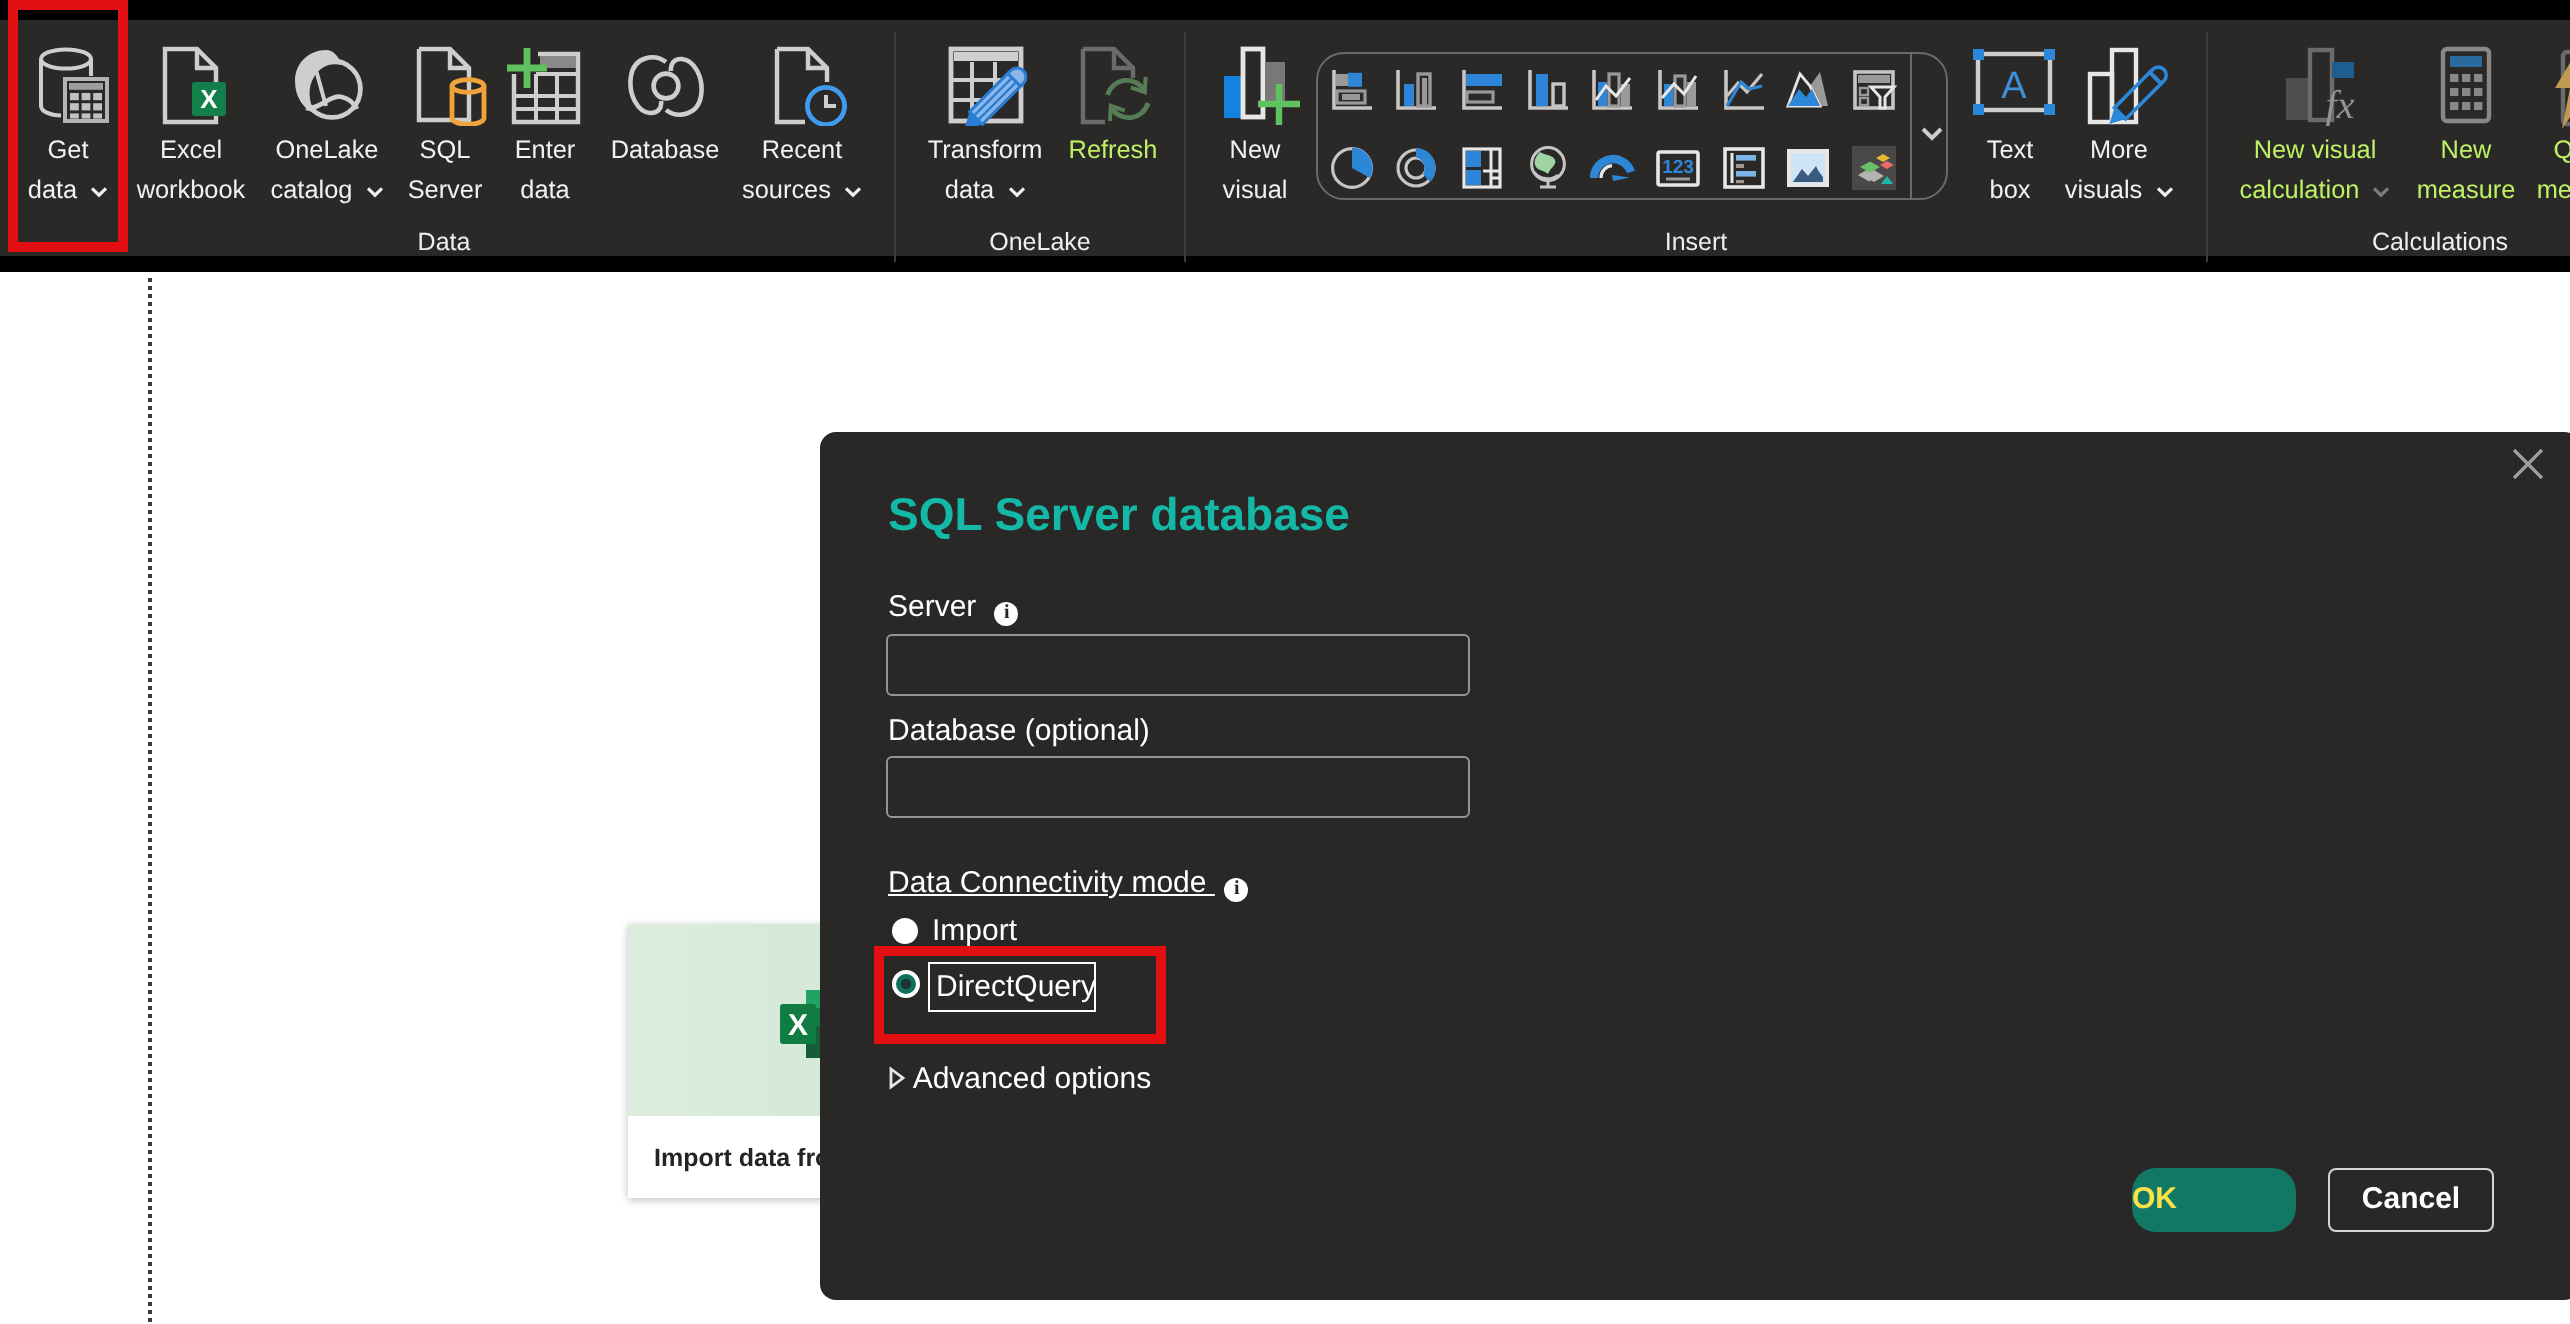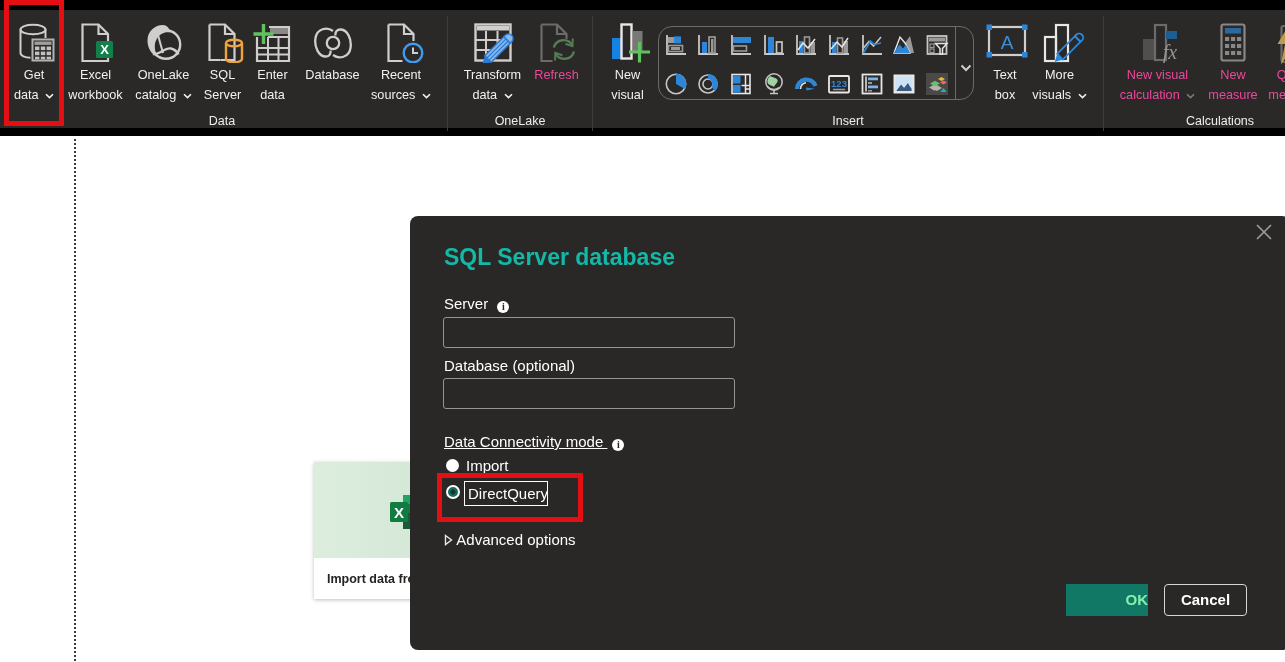--- a/index.html
+++ b/index.html
@@ -9,21 +9,21 @@
 
   
   #ribbon { position:absolute; left:0; top:0; width:1285px; height:136px; background:#000; }
   #ribbonbar { position:absolute; left:0; top:10px; width:1285px; height:118px; background:#2a2928; }
   .ritem { position:absolute; top:0; text-align:center; color:#f2f1f0; }
   .ricon { position:absolute; top:13px; left:50%; transform:translateX(-50%); }
   .rlab { position:absolute; width:200px; left:50%; transform:translateX(-50%);
           font-size:12.7px; line-height:20px; color:#f2f1f0; white-space:nowrap; }
   .rlab1 { top:55px; }
   .rlab2 { top:75px; }
-  .dis .rlab { color:#ec4899; }
+  .dis .rlab { color:#bef264; }
   .gsep { position:absolute; top:6px; height:115px; width:1px; background:#3e3d3c; }
   .glabel { position:absolute; top:104px; font-size:12.5px; color:#efeeed; width:160px;
             text-align:center; transform:translateX(-50%); }
   .chev { display:inline-block; margin-left:3px; }
 
   
   #gallery { position:absolute; left:658px; top:16px; width:316px; height:74px;
              border:1px solid #6c6b6a; border-radius:14px; }
   #gallery .vsep { position:absolute; left:296px; top:0px; width:1px; height:72px; background:#6c6b6a; }
   .gi { position:absolute; width:22px; height:22px; }
@@ -53,21 +53,21 @@
      text-align:center; line-height:12px; font-family:"Liberation Serif",serif; }
   .radio { position:absolute; width:13px; height:13px; border-radius:50%; }
   #rad1 { left:36px; top:243px; background:#fff; }
   #rad2 { left:36px; top:269px; background:radial-gradient(circle, #1d332e 0 2.5px, #0f6f5c 2.6px); border:2px solid #fff; width:14px; height:14px; }
   #rlabel1 { position:absolute; left:56px; top:241px; font-size:15px; }
   #rlabel2 { position:absolute; left:58px; top:269px; font-size:15px; }
   #focusrect { position:absolute; left:53.5px; top:265px; width:84px; height:25px; border:1.5px solid #fff; }
   #redrect2 { position:absolute; left:27px; top:257px; width:146px; height:49px; border:5px solid #e40f12; }
   #advrow { position:absolute; left:34px; top:315px; font-size:15px; color:#fff; }
   #okbtn { position:absolute; left:656px; top:368px; width:82px; height:32px; background:#117865;
-     border-radius:0; color:#86efac; font-weight:bold; font-size:15px; text-align:right; line-height:32px; }
+     border-radius:12px; color:#fde047; font-weight:bold; font-size:15px; text-align:left; line-height:32px; }
   #cancelbtn { position:absolute; left:754px; top:368px; width:83px; height:32px; background:transparent;
      border:1px solid #d8d6d4; border-radius:4px; color:#fff; font-weight:bold; font-size:15px;
      text-align:center; line-height:30px; }
 
   #redrect1 { position:absolute; left:4px; top:0px; width:60px; height:126px; border:5px solid #e40f12; }
 </style>
 </head>
 <body>
 <div id="stage">
 

